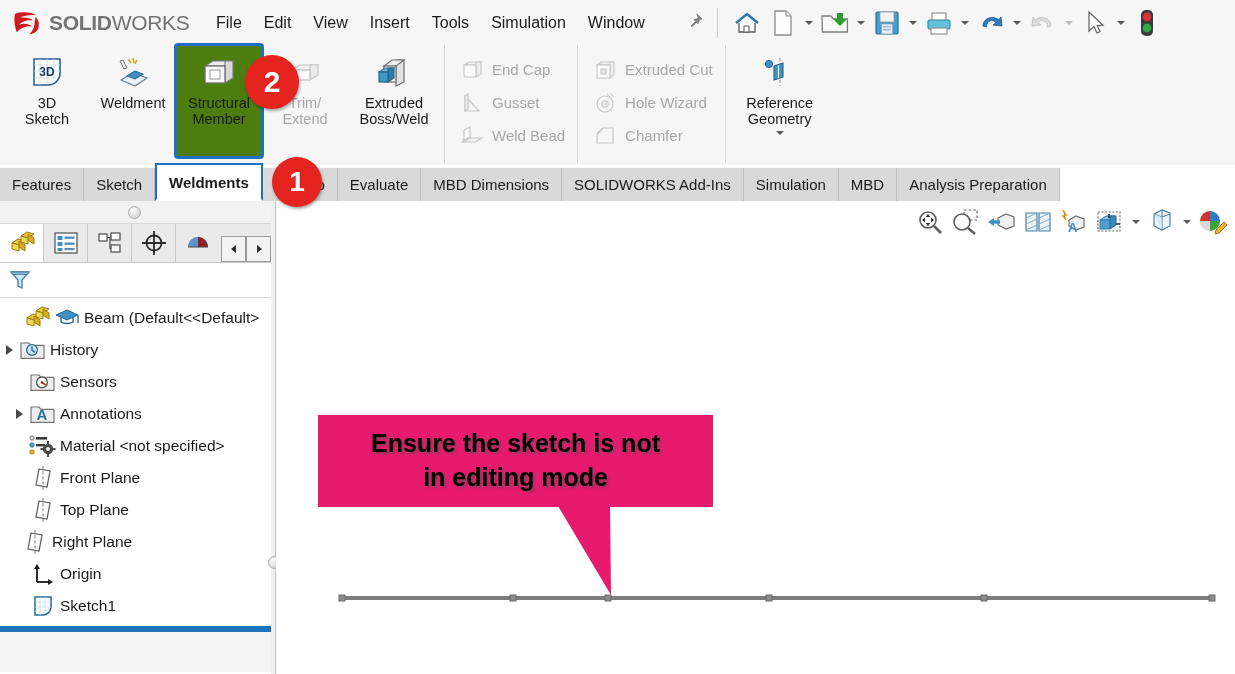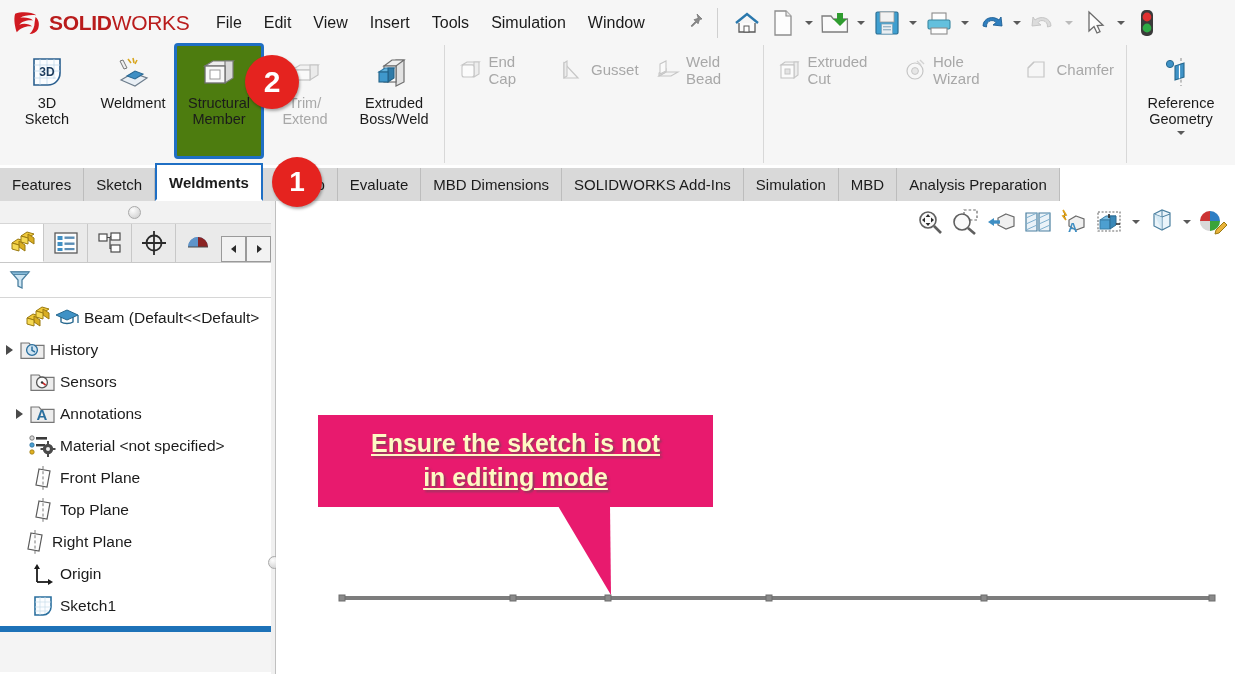--- a/index.html
+++ b/index.html
@@ -14,21 +14,21 @@
 
   
   .menubar {
     position: absolute; left: 0; top: 0; width: 1235px; height: 45px;
     background: #f6f6f6;
     border-bottom: 1px solid #cfcfcf;
     display: flex; align-items: center;
   }
   .brand { display: flex; align-items: center; margin-left: 10px; width: 190px; }
   .brand-mark { width: 34px; height: 28px; margin-right: 5px; }
-  .brand-text { font-size: 21px; font-weight: bold; color: #b91c1c; letter-spacing: -.3px; }
+  .brand-text { font-size: 21px; font-weight: bold; color: #737373; letter-spacing: -.3px; }
   .brand-text .light { font-weight: normal; }
   .menu-items { display: flex; align-items: center; gap: 22px; margin-left: 16px; }
   .menu-item { font-size: 16px; color: #1b1b1b; cursor: default; }
   .pin-icon { margin-left: 18px; }
   .menu-sep { width: 1px; height: 30px; background: #d0d0d0; margin: 0 12px; }
   .qa-tools { display: flex; align-items: center; gap: 2px; }
   .qa-btn { width: 34px; height: 34px; display: flex; align-items: center; justify-content: center; }
   .qa-caret { width: 14px; height: 34px; display: flex; align-items: center; justify-content: center; }
   .caret-dn { width: 0; height: 0; border-left: 4px solid transparent; border-right: 4px solid transparent; border-top: 4px solid #5a5a5a; }
   .caret-dn.dim { border-top-color: #bbb; }
@@ -42,21 +42,21 @@
   .rgroup { display: flex; align-items: flex-start; height: 118px; padding: 0 4px; }
   .rgroup + .rgroup { border-left: 1px solid #d8d8d8; }
   .rbig {
     width: 86px; display: flex; flex-direction: column; align-items: center;
     padding-top: 8px; text-align: center; cursor: default;
   }
   .rbig .ico { height: 40px; display: flex; align-items: center; justify-content: center; }
   .rbig .lbl { font-size: 14.5px; color: #1b1b1b; line-height: 1.12; margin-top: 2px; }
   .rbig.dim .lbl { color: #a8a8a8; }
   .rbig.boxed { outline: 3px solid #1f6fc4; outline-offset: -1px; background: #4d7c0f; border-radius: 2px; height: 104px; }
-  .rsmallcol { display: flex; flex-direction: row; padding-top: 8px; }
+  .rsmallcol { display: flex; flex-direction: column; padding-top: 8px; }
   .rsmall { display: flex; align-items: center; height: 33px; padding: 0 8px; cursor: default; }
   .rsmall .ico { width: 30px; display: flex; align-items: center; justify-content: center; }
   .rsmall .lbl { font-size: 15px; color: #a8a8a8; margin-left: 5px; }
   .rbig .dropcaret { margin-top: 4px; }
 
   
   .tabstrip {
     position: absolute; left: 0; top: 165px; width: 1235px; height: 36px;
     background: #ffffff; display: flex; align-items: flex-end;
   }
@@ -107,24 +107,23 @@
   .viewtoolbar { position: absolute; right: 6px; top: 0px; display: flex; align-items: center; gap: 2px; height: 42px; }
   .vbtn { width: 34px; height: 34px; display: flex; align-items: center; justify-content: center; cursor: default; }
   .vcaret { width: 13px; height: 34px; display: flex; align-items: center; justify-content: center; }
 
   
   .sketch { position: absolute; left: 62px; top: 385px; }
 
   
   .callout { position: absolute; left: 318px; top: 415px; width: 395px; height: 92px; background: #e81a6e; z-index: 30; }
   .callout-text {
-    color: #fef9c3; font-size: 25px; font-weight: bold; text-align: center;
+    color: #000000; font-size: 25px; font-weight: bold; text-align: center;
     line-height: 1.36; padding: 11px 14px 0 14px;
     text-shadow: 2px 2px 2px rgba(80,80,80,.55);
-    text-decoration: underline;
   }
   .callout-tail { position: absolute; left: 318px; top: 505px; z-index: 29; }
 
   
   .badge {
     position: absolute; border-radius: 50%; background: #e5231f;
     color: #fff; font-weight: bold; display: flex; align-items: center; justify-content: center;
     box-shadow: 1px 2px 3px rgba(0,0,0,.33); z-index: 40;
   }
   #badge-2 { left: 245px; top: 55px; width: 54px; height: 54px; font-size: 30px; }

